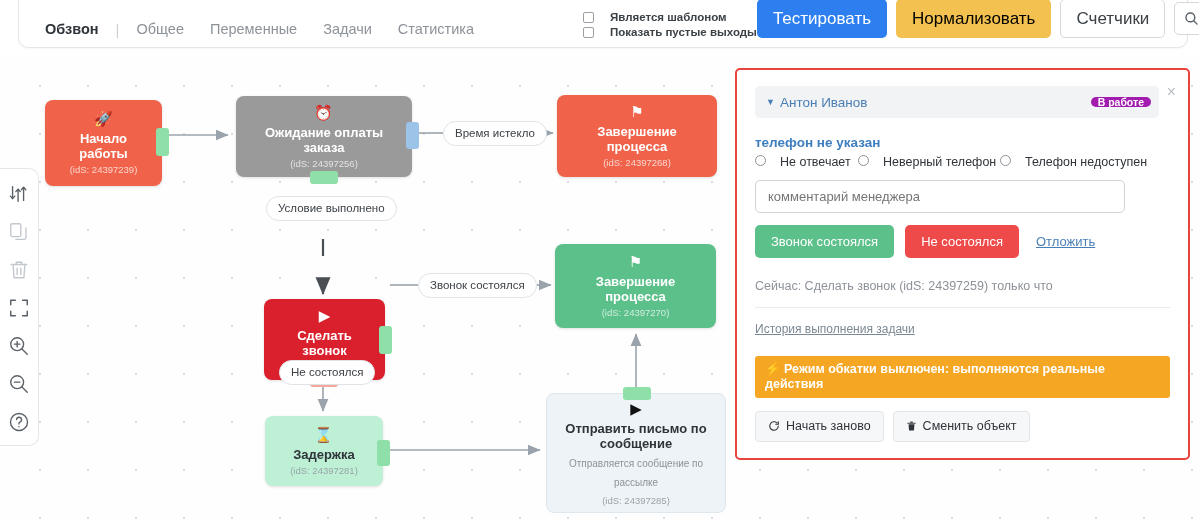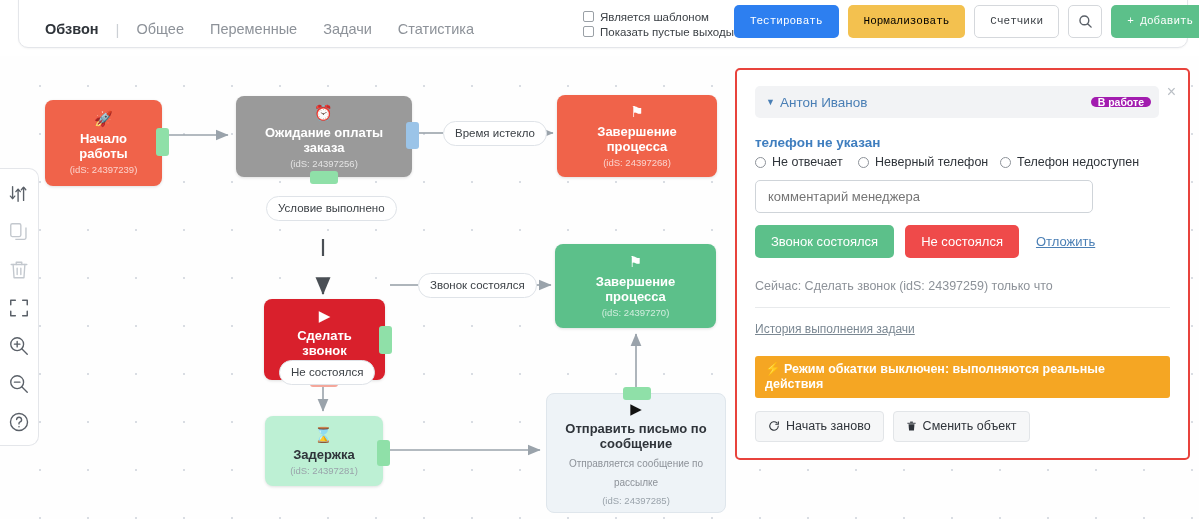--- a/index.html
+++ b/index.html
@@ -28,31 +28,31 @@
     font-size: 14.5px; color: #8d9299; padding: 0 13px;
     line-height: 20px; cursor: pointer; white-space: nowrap;
   }
   .tab.active { color: #2f343a; font-weight: bold; padding-left: 12px; }
   .tab-sep { color: #ccd0d5; padding: 0 4px; font-size: 15px; }
 
   .checks {
     margin-left: 96px;
     display: flex; flex-direction: column; gap: 3px; padding-bottom: 1px;
   }
-  .check { display: flex; align-items: flex-start; gap: 6px; font-size: 11.5px; color: #3c4146; white-space: nowrap; }
+  .check { display: flex; align-items: center; gap: 16px; font-size: 11.5px; color: #3c4146; white-space: nowrap; font-weight: bold; }
   .cbox {
     width: 11px; height: 11px; border: 1px solid #9aa0a6; border-radius: 2px;
     background: #fff; flex: 0 0 auto;
   }
 
   .tb-actions { margin-left: auto; display: flex; align-items: center; gap: 9px; padding-bottom: 1px; }
   .btn {
-    border-radius: 5px; font-size: 11px; line-height: 1;
+    border-radius: 5px; font-size: 17px; line-height: 1;
     padding: 10px 15px; border: 1px solid transparent; cursor: pointer;
-    white-space: nowrap; font-family: Liberation Mono, monospace;
+    white-space: nowrap; font-family: Liberation Sans, sans-serif;
   }
   .btn-blue   { background: #2d7ff0; color: #fff; }
   .btn-yellow { background: #f3c14f; color: #000000; }
   .btn-white  { background: #fff; color: #3c4146; border-color: #d5d8dc; }
   .btn-green  { background: #5cc08a; color: #fff; font-weight: normal; }
   .btn-icon {
     background: #fff; border: 1px solid #d5d8dc; border-radius: 5px;
     width: 34px; height: 33px; display: flex; align-items: center; justify-content: center;
     cursor: pointer;
   }
@@ -130,26 +130,26 @@
     margin-left: auto; background: #a21caf; color: #fff;
     font-size: 10.5px; font-weight: bold; border-radius: 8px; padding: 0 7px; line-height: 1;
   }
   .p-close {
     position: absolute; right: 12px; top: 14px;
     color: #b9bec4; font-size: 16px; cursor: pointer; line-height: 1;
   }
 
   .p-title { color: #3f7ebf; font-size: 13.5px; font-weight: bold; margin: 17px 0 5px; }
   .radios { display: flex; align-items: center; gap: 0; }
-  .radio { display: flex; align-items: center; gap: 6px; font-size: 12.5px; color: #2f343a; cursor: pointer; }
+  .radio { display: flex; gap: 14px; font-size: 12.5px; color: #2f343a; cursor: pointer; }
   .rdot { width: 11px; height: 11px; border: 1px solid #8d9299; border-radius: 50%; background: #fff; flex: 0 0 auto; }
   .r1 { width: 103px; } .r2 { width: 142px; }
 
   .p-input {
-    margin-top: 11px; width: 338px; height: 33px;
+    margin-top: 11px; width: 370px; height: 33px;
     border: 1px solid #cfd4d9; border-radius: 5px;
     font-size: 13px; color: #8d9299; font-family: inherit;
     padding: 0 12px; background: #fff; outline: none;
   }
   .p-btnrow { display: flex; align-items: center; gap: 11px; margin-top: 12px; }
   .pb {
     border: none; border-radius: 5px; color: #fff; font-size: 13px;
     padding: 10px 16px; cursor: pointer; font-family: inherit; line-height: 1;
   }
   .pb-green { background: #5cc08a; }

